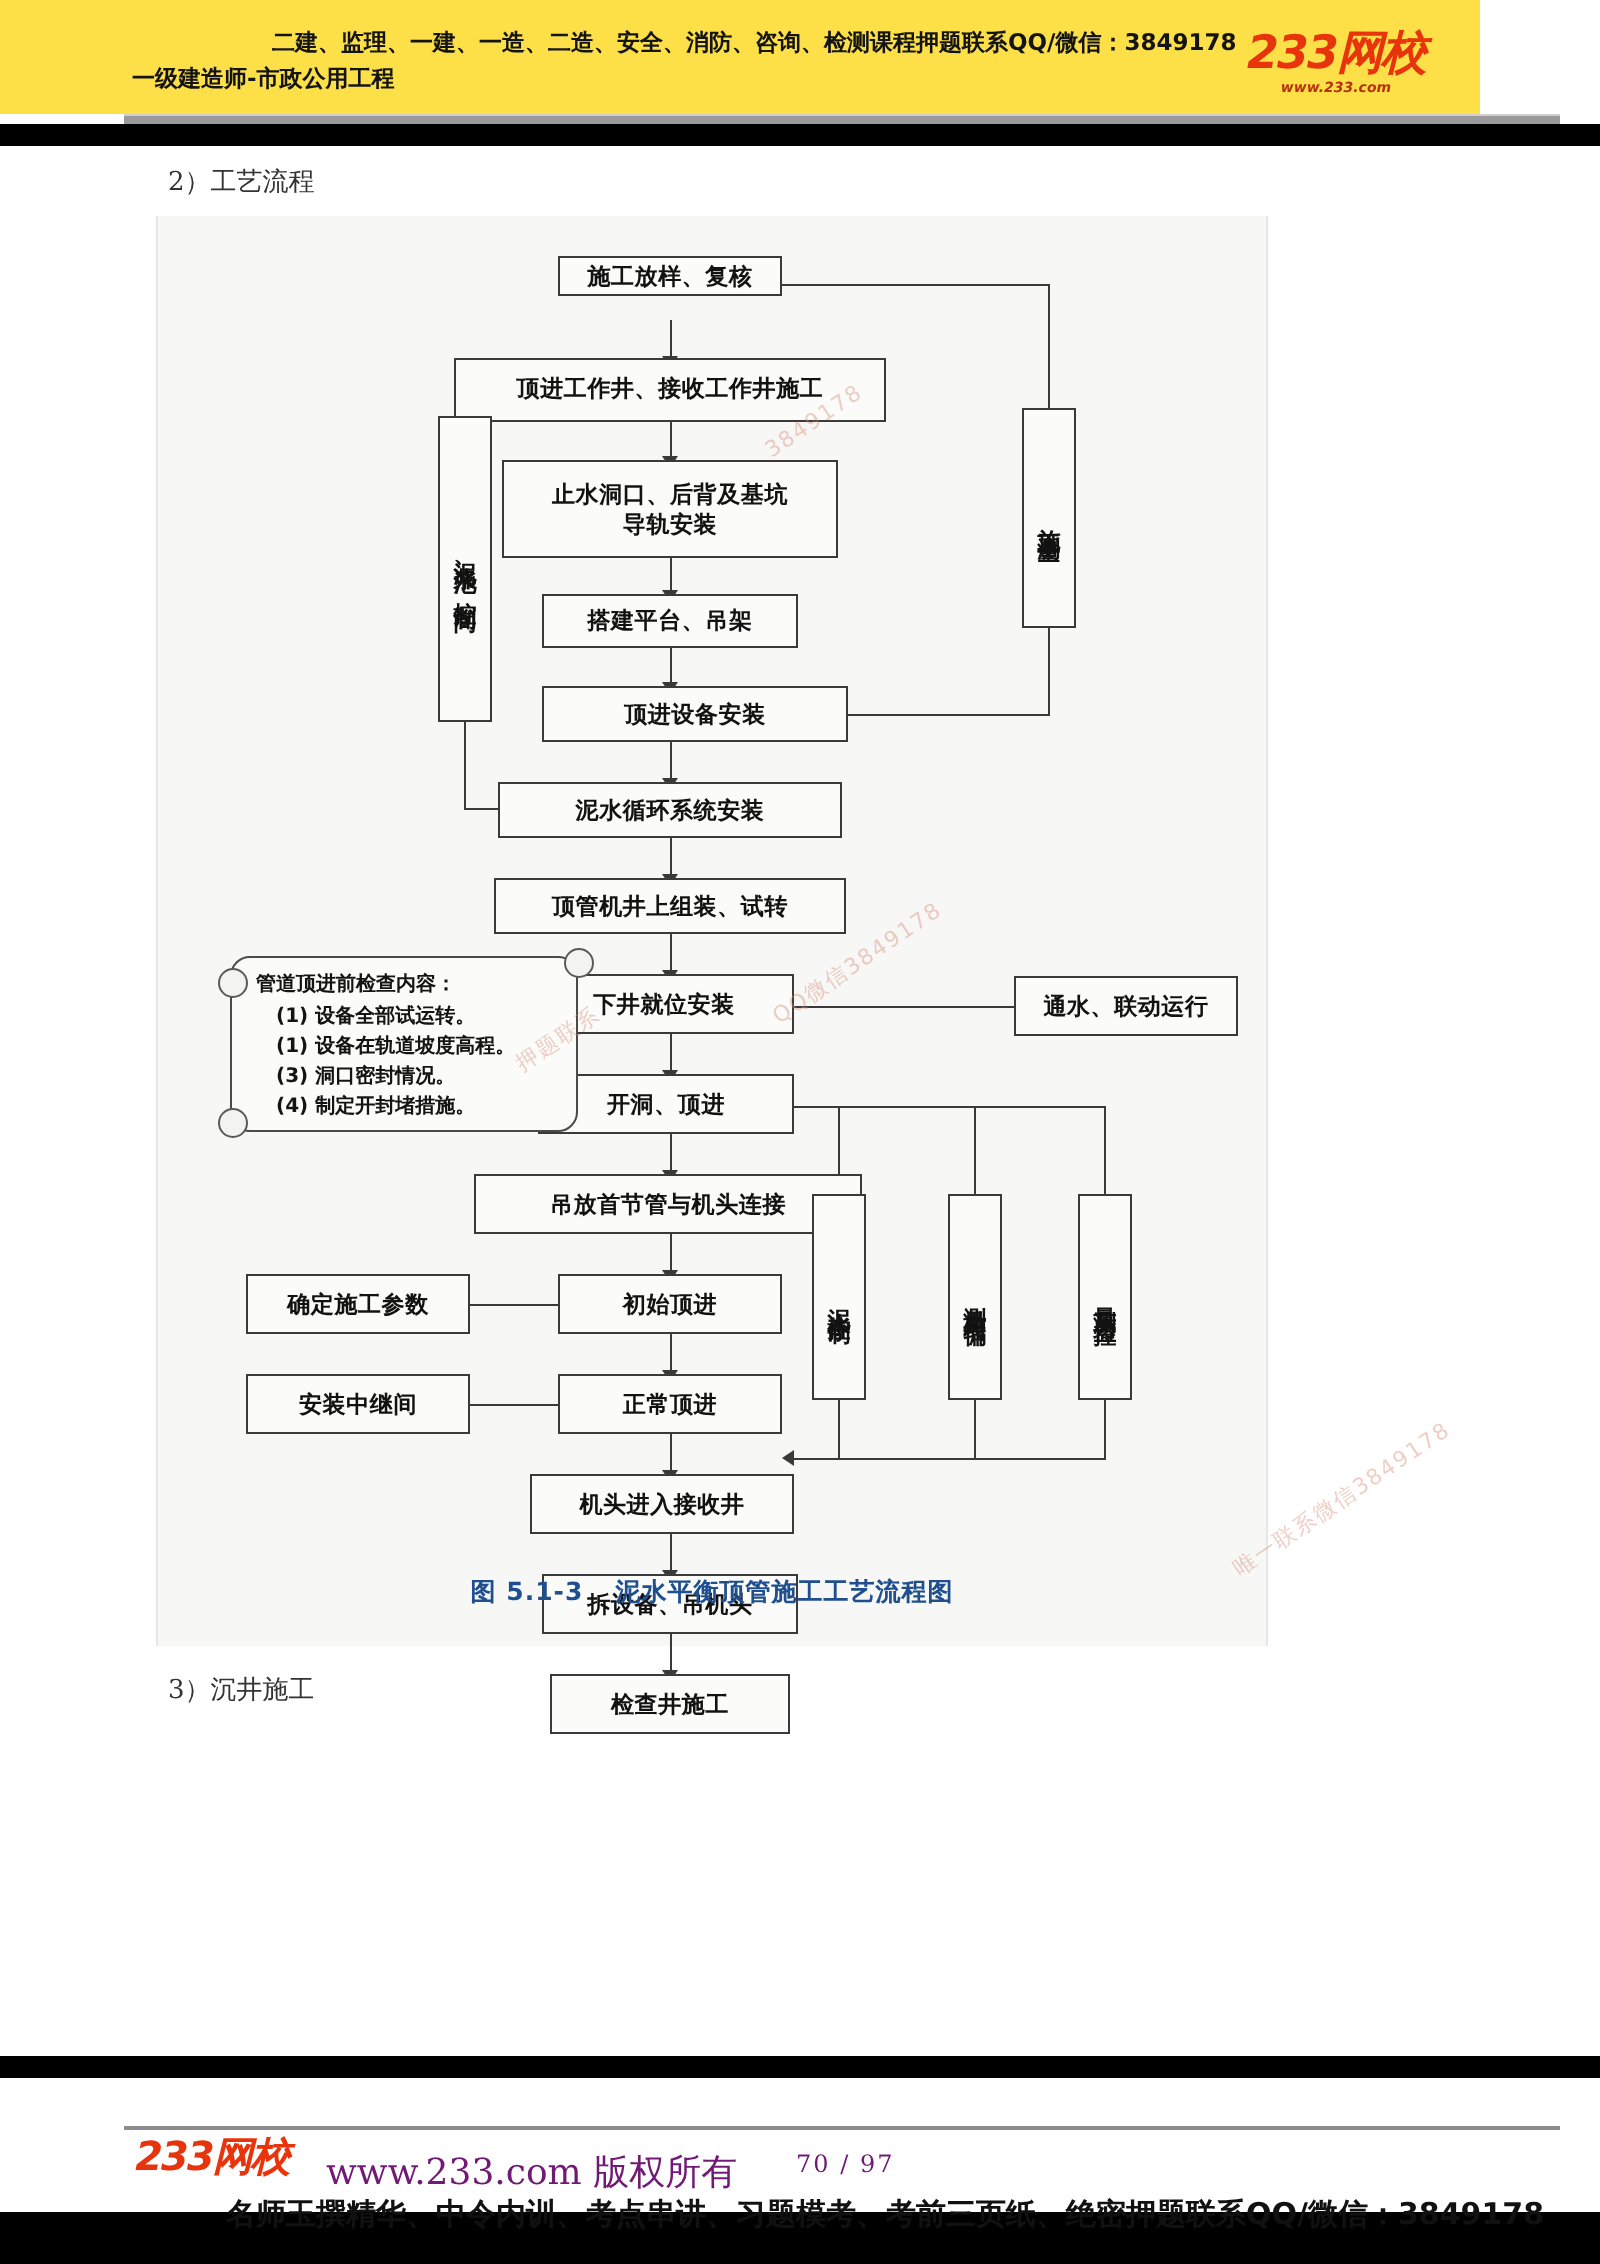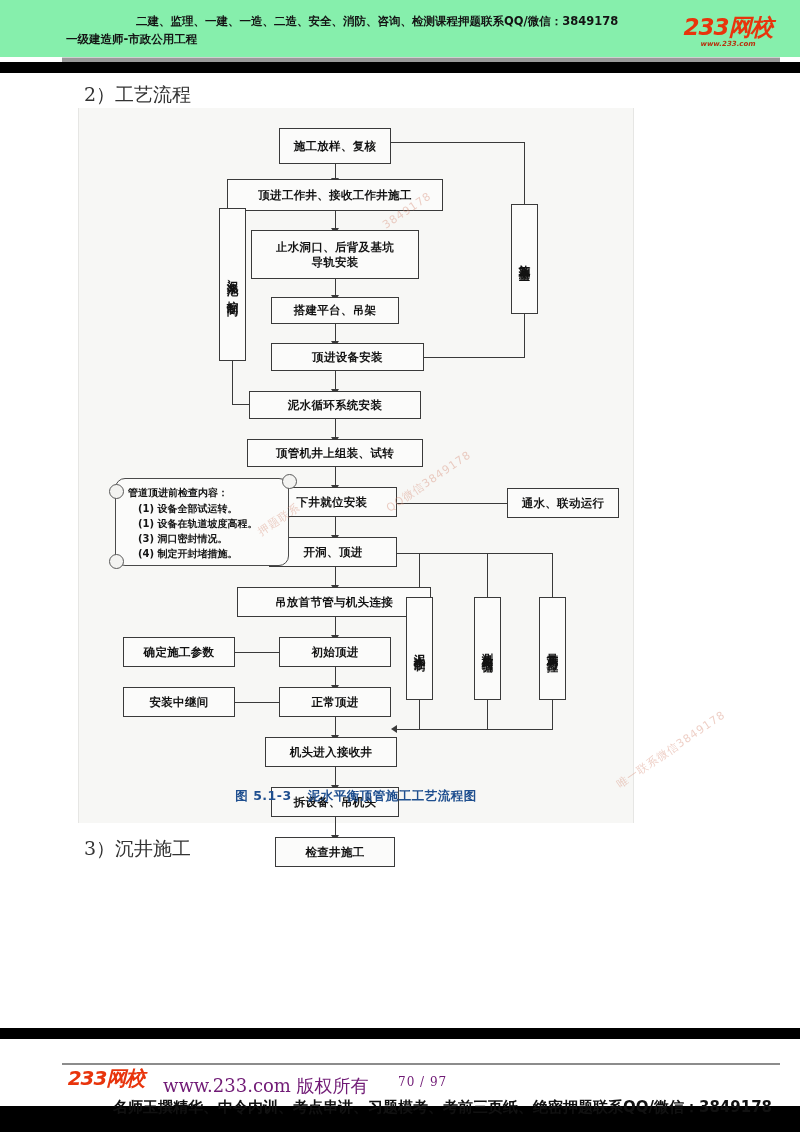--- a/index.html
+++ b/index.html
@@ -13,22 +13,22 @@
     position: relative;
     overflow: hidden;
     font-family: "Liberation Serif", "DejaVu Serif", serif;
     color: #1a1a1a;
   }
 
   
   .page-header {
     position: absolute;
     left: 0; top: 0;
-    width: 800px; height: 57px;
-    background: #86efac;
+    width: 740px; height: 57px;
+    background: #fde047;
   }
   .hdr-line1 {
     position: absolute;
     left: 136px; top: 14px;
     width: 560px;
     font-family: "DejaVu Sans", "Liberation Sans", sans-serif;
     font-size: 11.5px;
     font-weight: bold;
     letter-spacing: 0px;
     color: #141414;
@@ -98,21 +98,21 @@
   
   .content {
     position: absolute;
     left: 0; top: 73px;
     width: 800px; height: 955px;
     background: #ffffff;
   }
   .para {
     position: absolute;
     font-family: "DejaVu Serif", "Liberation Serif", serif;
-    font-size: 19px;
+    font-size: 13px;
     color: #333333;
     white-space: nowrap;
   }
   .para-flow  { left: 84px; top: 9px; }
   .para-shen  { left: 84px; top: 763px; }
 
   
   .chart-panel {
     position: absolute;
     left: 78px; top: 35px;
@@ -380,21 +380,21 @@
 
     <div class="ln lnv" style="left:256px; top:609px; height:20px;"></div>
     <div class="arr arr-d" style="left:252px; top:627px;"></div>
 
     <div class="ln lnv" style="left:256px; top:659px; height:20px;"></div>
     <div class="arr arr-d" style="left:252px; top:677px;"></div>
 
     <div class="ln lnv" style="left:256px; top:709px; height:20px;"></div>
     <div class="arr arr-d" style="left:252px; top:727px;"></div>
 
-    <div class="fbox" style="left:200px; top:20px; width:112px; height:36px;">
+    <div class="fbox" style="left:200px; top:20px; width:112px; height:20px;">
       <span>施工放样、复核</span>
     </div>
 
     <div class="fbox" style="left:148px; top:71px; width:216px; height:32px;font-family:Liberation Mono, monospace;">
       <span>顶进工作井、接收工作井施工</span>
     </div>
 
     <div class="fbox" style="left:172px; top:122px; width:168px; height:49px;">
       <span style="white-space:pre-line;">止水洞口、后背及基坑
 导轨安装</span>

